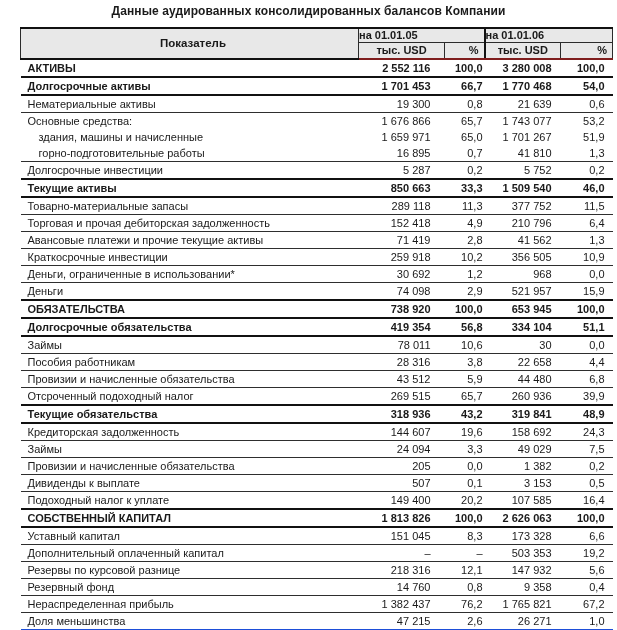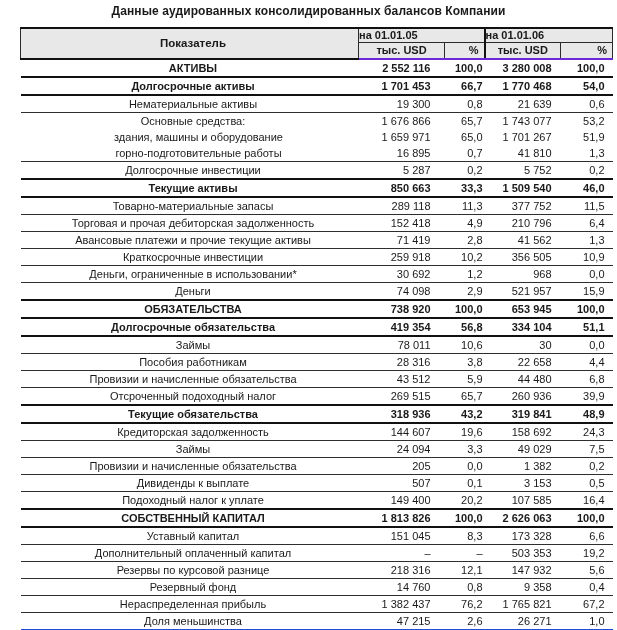--- a/index.html
+++ b/index.html
@@ -38,33 +38,33 @@
   }
   thead tr.grp-row th { border-top: 2px solid #111; height: 13px; }
   thead th.h-label {
     border-top: 2px solid #111;
     border-bottom: 2px solid #111;
     text-align: center;
     padding-left: 7px;
     font-size: 11.5px;
   }
   thead th.h-grp { text-align: left; }
-  thead tr.sub-row th { border-bottom: 2px solid #6d28d9; height: 15px; }
+  thead tr.sub-row th { border-bottom: 2px solid #7f1d1d; height: 15px; }
   thead th.h-usd { text-align: center; }
   thead th.h-pct { text-align: right; padding-right: 5px; }
   thead th.g2-start { border-left: 2px solid #111; }
   
   tbody td {
     padding: 1px 0 1px 0;
     line-height: 14px;
     border-bottom: 1px solid #2e2e2e;
     white-space: nowrap;
     overflow: hidden;
   }
-  tbody td.c-label { text-align: center; padding-left: 7px; }
+  tbody td.c-label { text-align: left; padding-left: 7px; }
   tbody td.indent { padding-left: 18px; }
   tbody td.num { text-align: right; }
   tbody td.col-v05 { padding-right: 14px; }
   tbody td.col-p05 { padding-right: 2px; }
   tbody td.col-v06 { padding-right: 9px; }
   tbody td.col-p06 { padding-right: 8px; }
   tbody tr.bold td {
     font-weight: bold;
     border-top: 2px solid #111;
     border-bottom: 2px solid #111;
@@ -122,21 +122,21 @@
           <td class="num col-p06">0,6</td>
         </tr>
         <tr class="nosep">
           <td class="c-label">Основные средства:</td>
           <td class="num col-v05">1 676 866</td>
           <td class="num col-p05">65,7</td>
           <td class="num col-v06">1 743 077</td>
           <td class="num col-p06">53,2</td>
         </tr>
         <tr class="nosep">
-          <td class="c-label indent">здания, машины и оборудование</td>
+          <td class="c-label indent">здания, машины и начисленные</td>
           <td class="num col-v05">1 659 971</td>
           <td class="num col-p05">65,0</td>
           <td class="num col-v06">1 701 267</td>
           <td class="num col-p06">51,9</td>
         </tr>
         <tr>
           <td class="c-label indent">горно-подготовительные работы</td>
           <td class="num col-v05">16 895</td>
           <td class="num col-p05">0,7</td>
           <td class="num col-v06">41 810</td>

